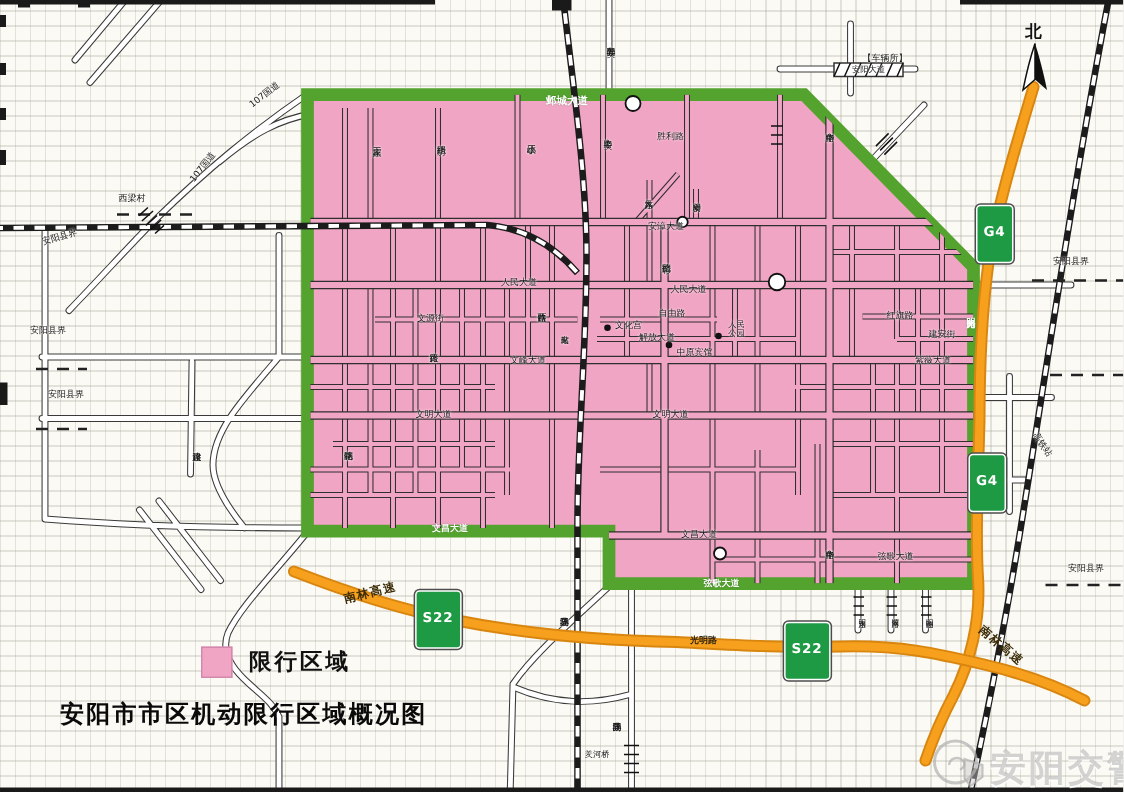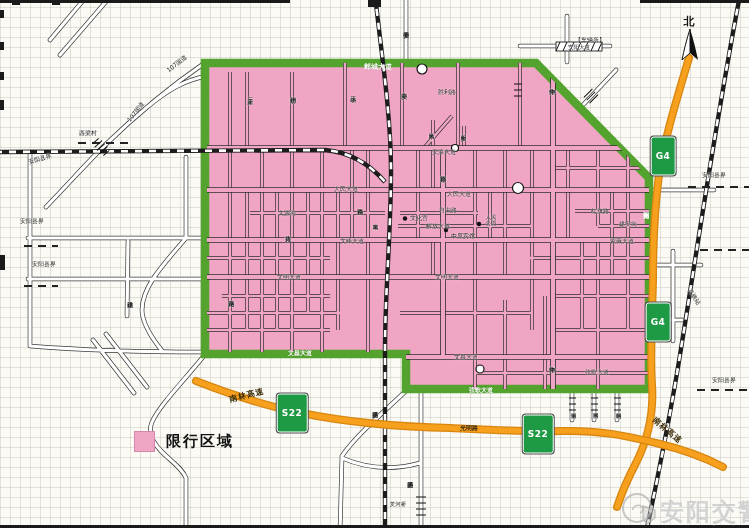--- a/index.html
+++ b/index.html
@@ -206,15 +206,16 @@
       <div class="shield" style="left: 538px; top: 434px;">S22</div>
     </div>
 
   <div id="compass-label">北</div>
 
   <div id="legend">
     <span class="swatch"></span>
     <span class="cap">限行区域</span>
   </div>
 
+  <div id="map-title">安阳市市区机动限行区域概况图</div>
 
   <div id="watermark">安阳交警</div>
 </div>
 
 </body></html>

